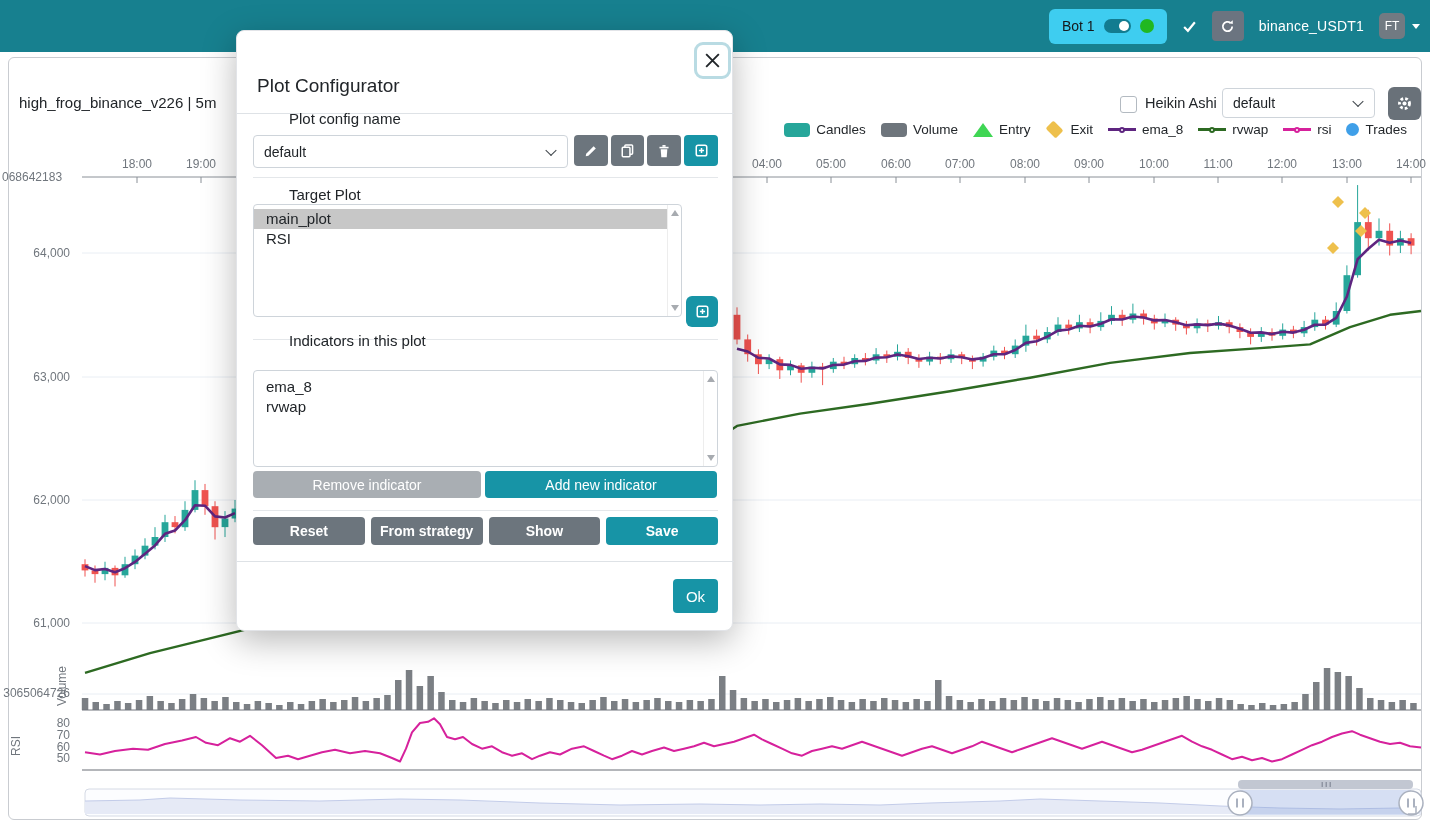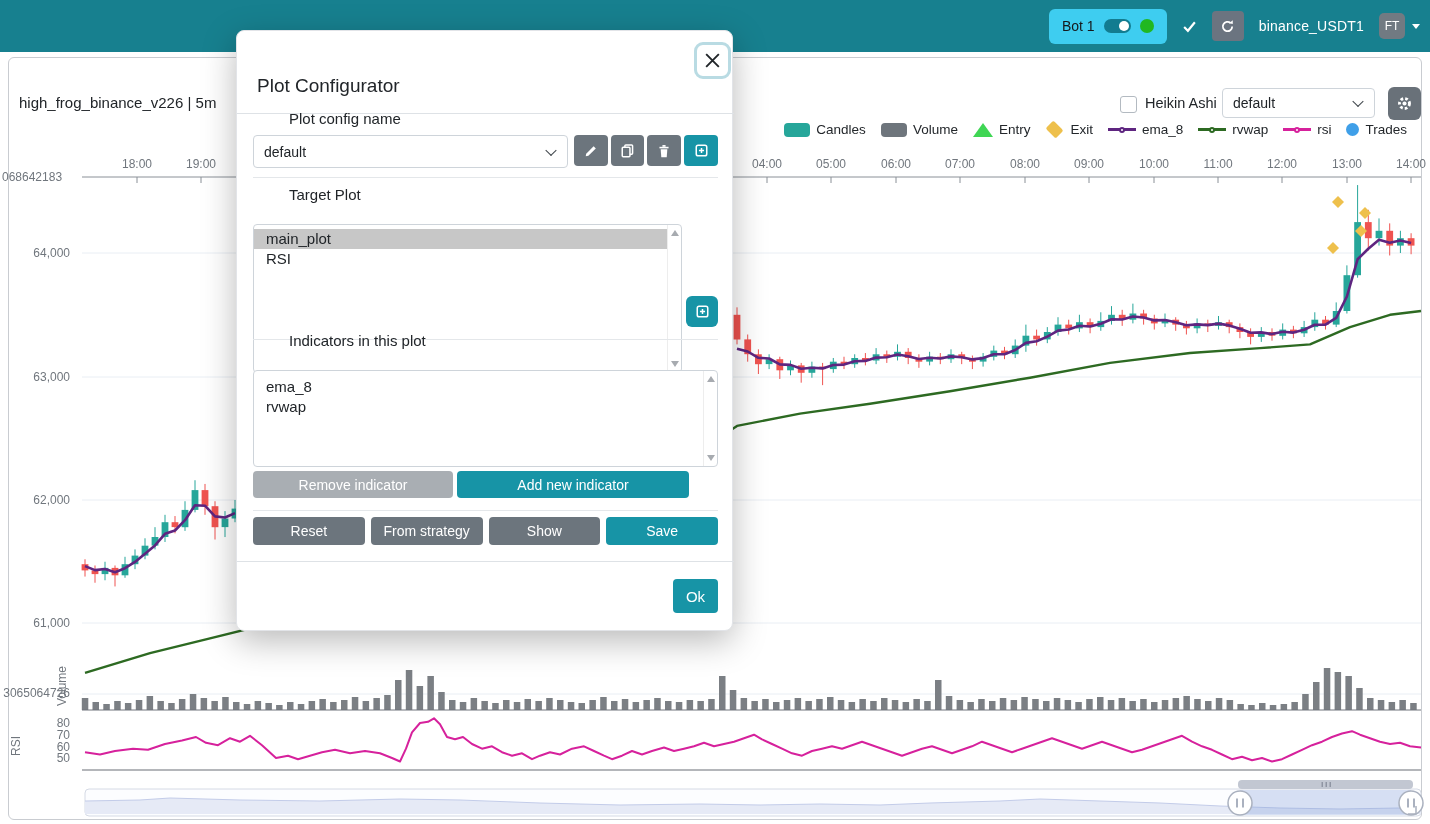--- a/index.html
+++ b/index.html
@@ -61,21 +61,21 @@
   .sb-dn { bottom:5px; border-top:6px solid #a7abb0; }
   .btn { border-radius:4px; color:#fff; font-size:14px; display:flex; align-items:center; justify-content:center; cursor:pointer; }
   .btn.gray { background:#6c757d; }
   .btn.lightgray { background:#a9aeb3; }
   .btn.teal { background:#1794a6; }
 
   #row-cfg { position:absolute; left:16px; top:104px; width:465px; display:flex; gap:3px; }
   #cfg-select { width:317px; height:33px; margin-right:3px; }
   #btnrow-ind { position:absolute; left:16px; top:440px; width:465px; display:flex; gap:4px; }
   #btnrow-ind .btn { height:27px; }
-  #btnrow-main { position:absolute; left:16px; top:486px; width:465px; display:flex; gap:6px; }
+  #btnrow-main { position:absolute; left:16px; top:486px; width:465px; display:flex; gap:6px;font-weight:bold; }
   #btnrow-main .btn { height:28px; flex:1; }
   #ok-btn { position:absolute; left:436px; top:548px; width:45px; height:34px; font-size:15px; }
 </style>
 </head>
 <body>
 
 <div id="card"></div>
 
 <div id="chart-layer">
     <svg width="1430" height="824" viewBox="0 0 1430 824">
@@ -558,21 +558,21 @@
     <div class="icon-btn teal">
       <svg width="15" height="15" viewBox="0 0 16 16">
         <rect x="2.4" y="2.4" width="11.2" height="11.2" rx="2" fill="none" stroke="#fff" stroke-width="1.6"></rect>
         <path d="M8 5.3 V10.7 M5.3 8 H10.7" stroke="#fff" stroke-width="1.6"></path>
       </svg>
     </div>
   </div>
   <div class="hr-inset" style="top:146px"></div>
 
   <div class="mlabel" style="top:155px">Target Plot</div>
-  <div class="listbox" style="top:193px; width:429px; height:149px">
+  <div class="listbox" style="top:173px; width:429px; height:113px">
     <div style="height:4px"></div>
     <div class="lb-item sel">main_plot</div>
     <div class="lb-item">RSI</div>
     <div class="lb-scroll">
       <span class="sb-up"></span>
       <span class="sb-dn"></span>
     </div>
   </div>
   <div class="icon-btn teal" style="position:absolute; left:449px; top:265px; width:32px; height:31px; border-radius:6px">
     <svg width="15" height="15" viewBox="0 0 16 16">
@@ -587,21 +587,21 @@
     <div style="height:6px"></div>
     <div class="lb-item">ema_8</div>
     <div class="lb-item">rvwap</div>
     <div class="lb-scroll">
       <span class="sb-up"></span>
       <span class="sb-dn"></span>
     </div>
   </div>
 
   <div id="btnrow-ind">
-    <div class="btn lightgray" style="width:200px">Remove indicator</div>
+    <div class="btn lightgray" style="width:228px">Remove indicator</div>
     <div class="btn teal" style="width:232px">Add new indicator</div>
   </div>
   <div class="hr-inset" style="top:479px"></div>
 
   <div id="btnrow-main">
     <div class="btn gray">Reset</div>
     <div class="btn gray">From strategy</div>
     <div class="btn gray">Show</div>
     <div class="btn teal">Save</div>
   </div>

